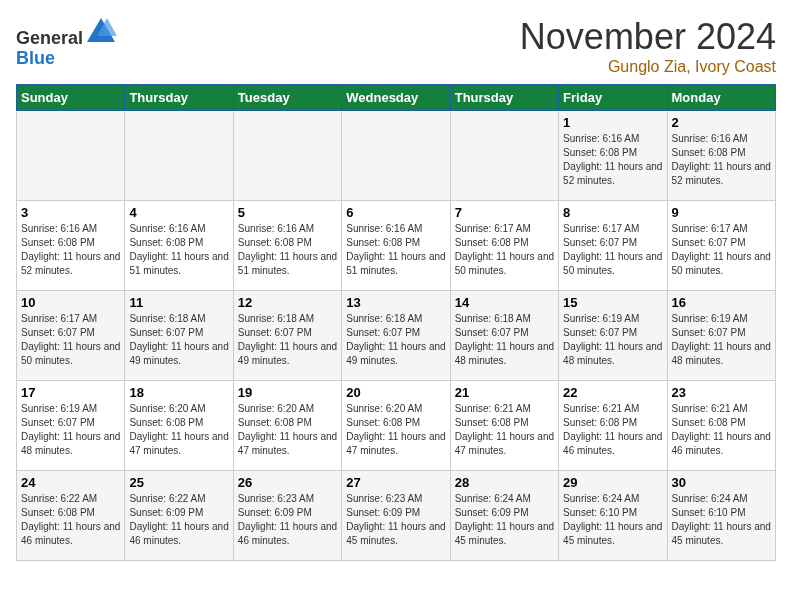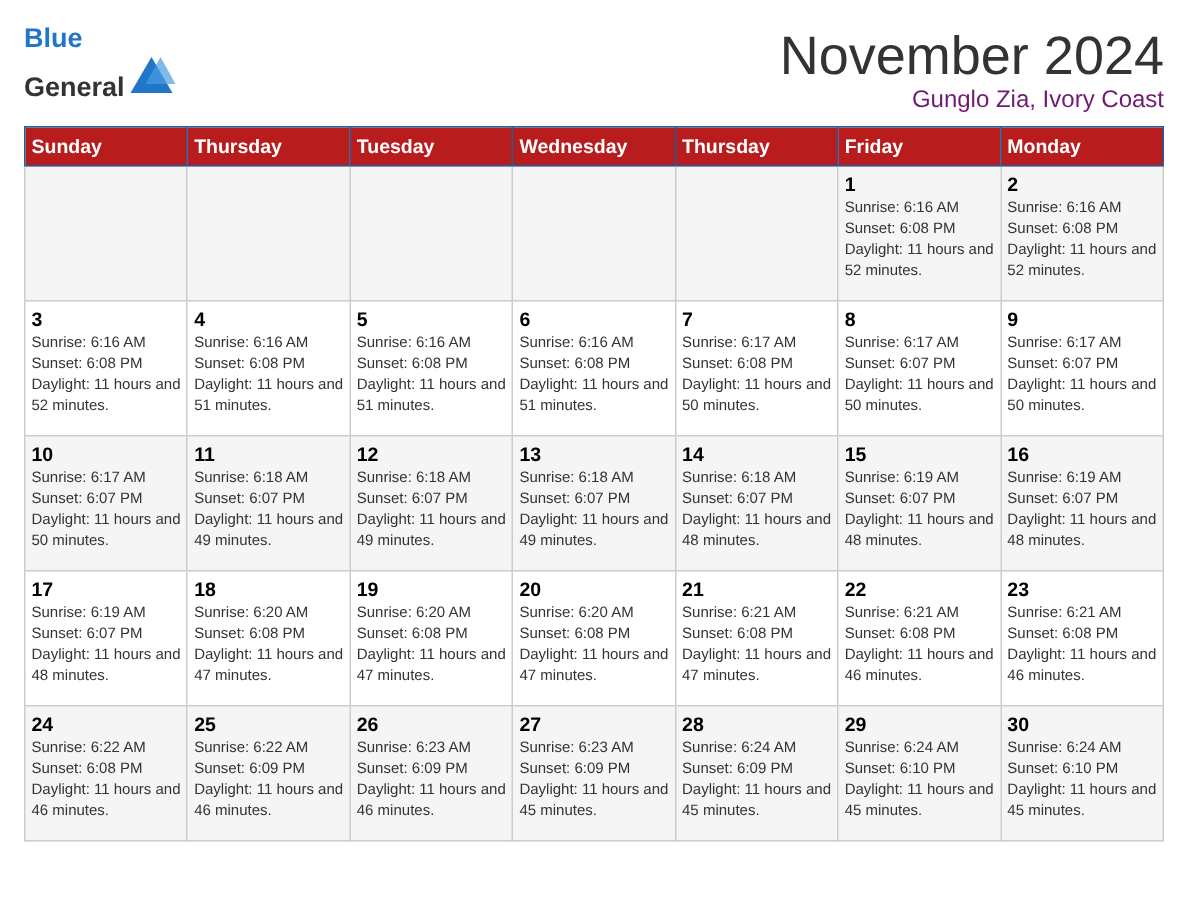--- a/index.html
+++ b/index.html
@@ -35,30 +35,30 @@
     .title-block {
       text-align: right;
     }
     .title-block h1 {
       font-size: 36px;
       font-weight: normal;
       color: #333;
     }
     .title-block h2 {
       font-size: 16px;
-      color: #701a75;
+      color: #a16207;
       font-weight: normal;
     }
     table {
       width: 100%;
       border-collapse: collapse;
       font-size: 11px;
     }
     thead tr th {
-      background-color: #b91c1c;
+      background-color: #15803d;
       color: #fff;
       padding: 5px 4px;
       text-align: left;
       font-size: 13px;
       font-weight: bold;
       border: 1px solid #1a5fa0;
     }
     tbody tr td {
       border: 1px solid #ccc;
       vertical-align: top;
@@ -87,27 +87,27 @@
       background-color: #f5f5f5;
     }
   </style>
 </head>
 <body>
 
 <div class="header">
   <div class="logo">
     <div>
       <div class="logo-text">
-        <span class="logo-blue">Blue</span>
-      </div>
-      <div class="logo-text">
         <span class="logo-general">General</span><svg class="logo-icon" viewBox="0 0 32 28">
           <polygon points="16,2 30,26 2,26" fill="#2176c7"></polygon>
           <polygon points="22,2 32,20 12,20" fill="#4a9de0" opacity="0.7"></polygon>
         </svg>
+      </div>
+      <div class="logo-text">
+        <span class="logo-blue">Blue</span>
       </div>
     </div>
   </div>
   <div class="title-block">
     <h1>November 2024</h1>
     <h2>Gunglo Zia, Ivory Coast</h2>
   </div>
 </div>
 
 <table>

